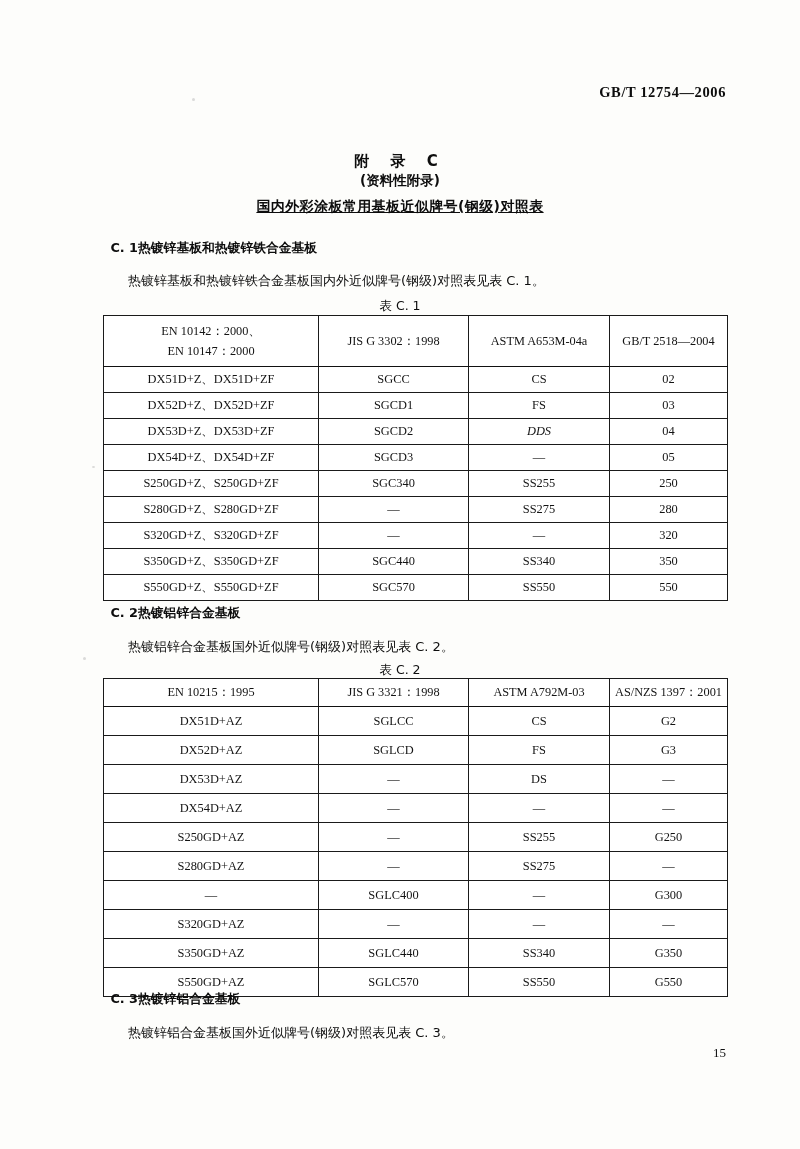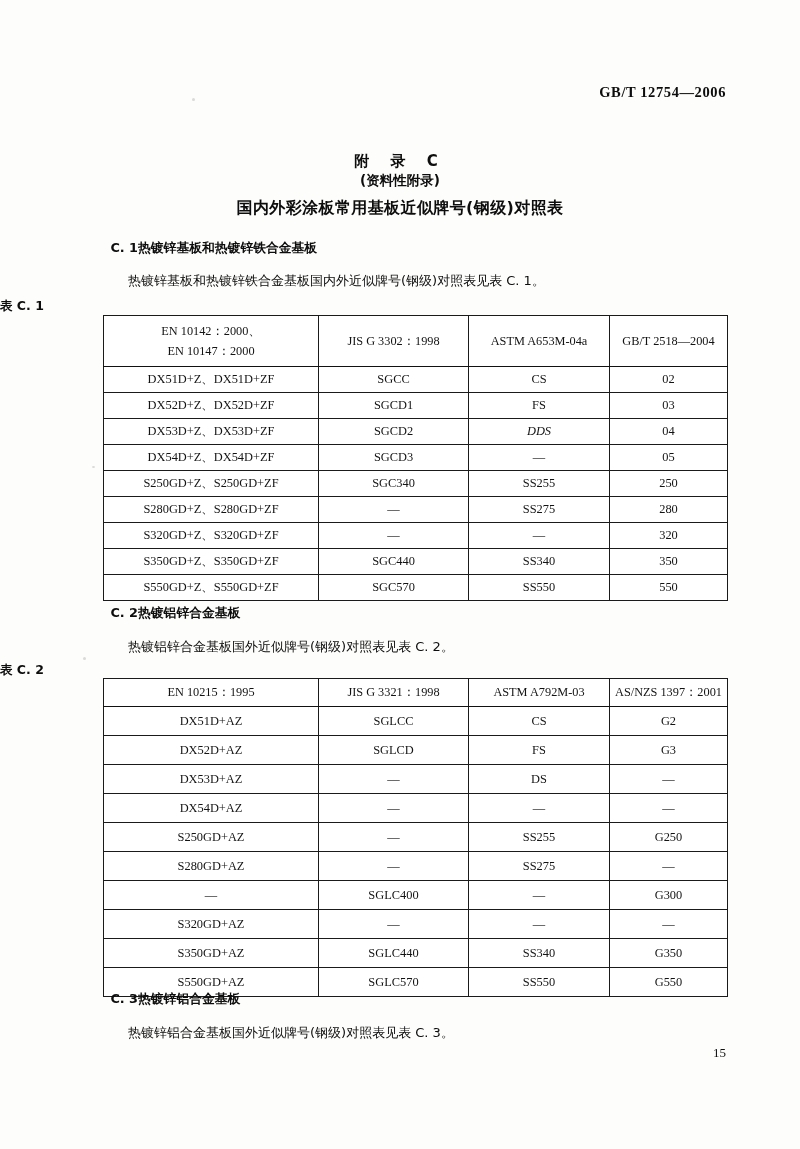--- a/index.html
+++ b/index.html
@@ -52,23 +52,24 @@
   .annex-kind {
     font-family: "DejaVu Sans", sans-serif;
     font-weight: bold;
     font-size: 13.5px;
     color: #0d0d0d;
     margin-bottom: 8px;
   }
   .annex-title {
     font-family: "DejaVu Sans", sans-serif;
     font-weight: bold;
-    font-size: 16px;
+    font-size: 14px;
     letter-spacing: 0.4px;
     color: #0d0d0d;
+    text-decoration: underline;
   }
 
   
   .clause {
     position: absolute;
     left: 96px;
     font-family: "DejaVu Sans", sans-serif;
     font-weight: bold;
     font-size: 12.8px;
     color: #0d0d0d;
@@ -86,22 +87,23 @@
     font-size: 13px;
     color: #0d0d0d;
     white-space: nowrap;
   }
 
   
   .tbl-caption {
     position: absolute;
     left: 0;
     width: 800px;
-    font-family: "DejaVu Sans", sans-serif;
-    font-weight: bold;
+    text-align: center;
+    font-family: "DejaVu Sans", sans-serif;
+    font-weight: normal;
     font-size: 12.5px;
     color: #0d0d0d;
   }
 
   
   table.gb {
     position: absolute;
     border-collapse: collapse;
     table-layout: fixed;
     background: #ffffff;

